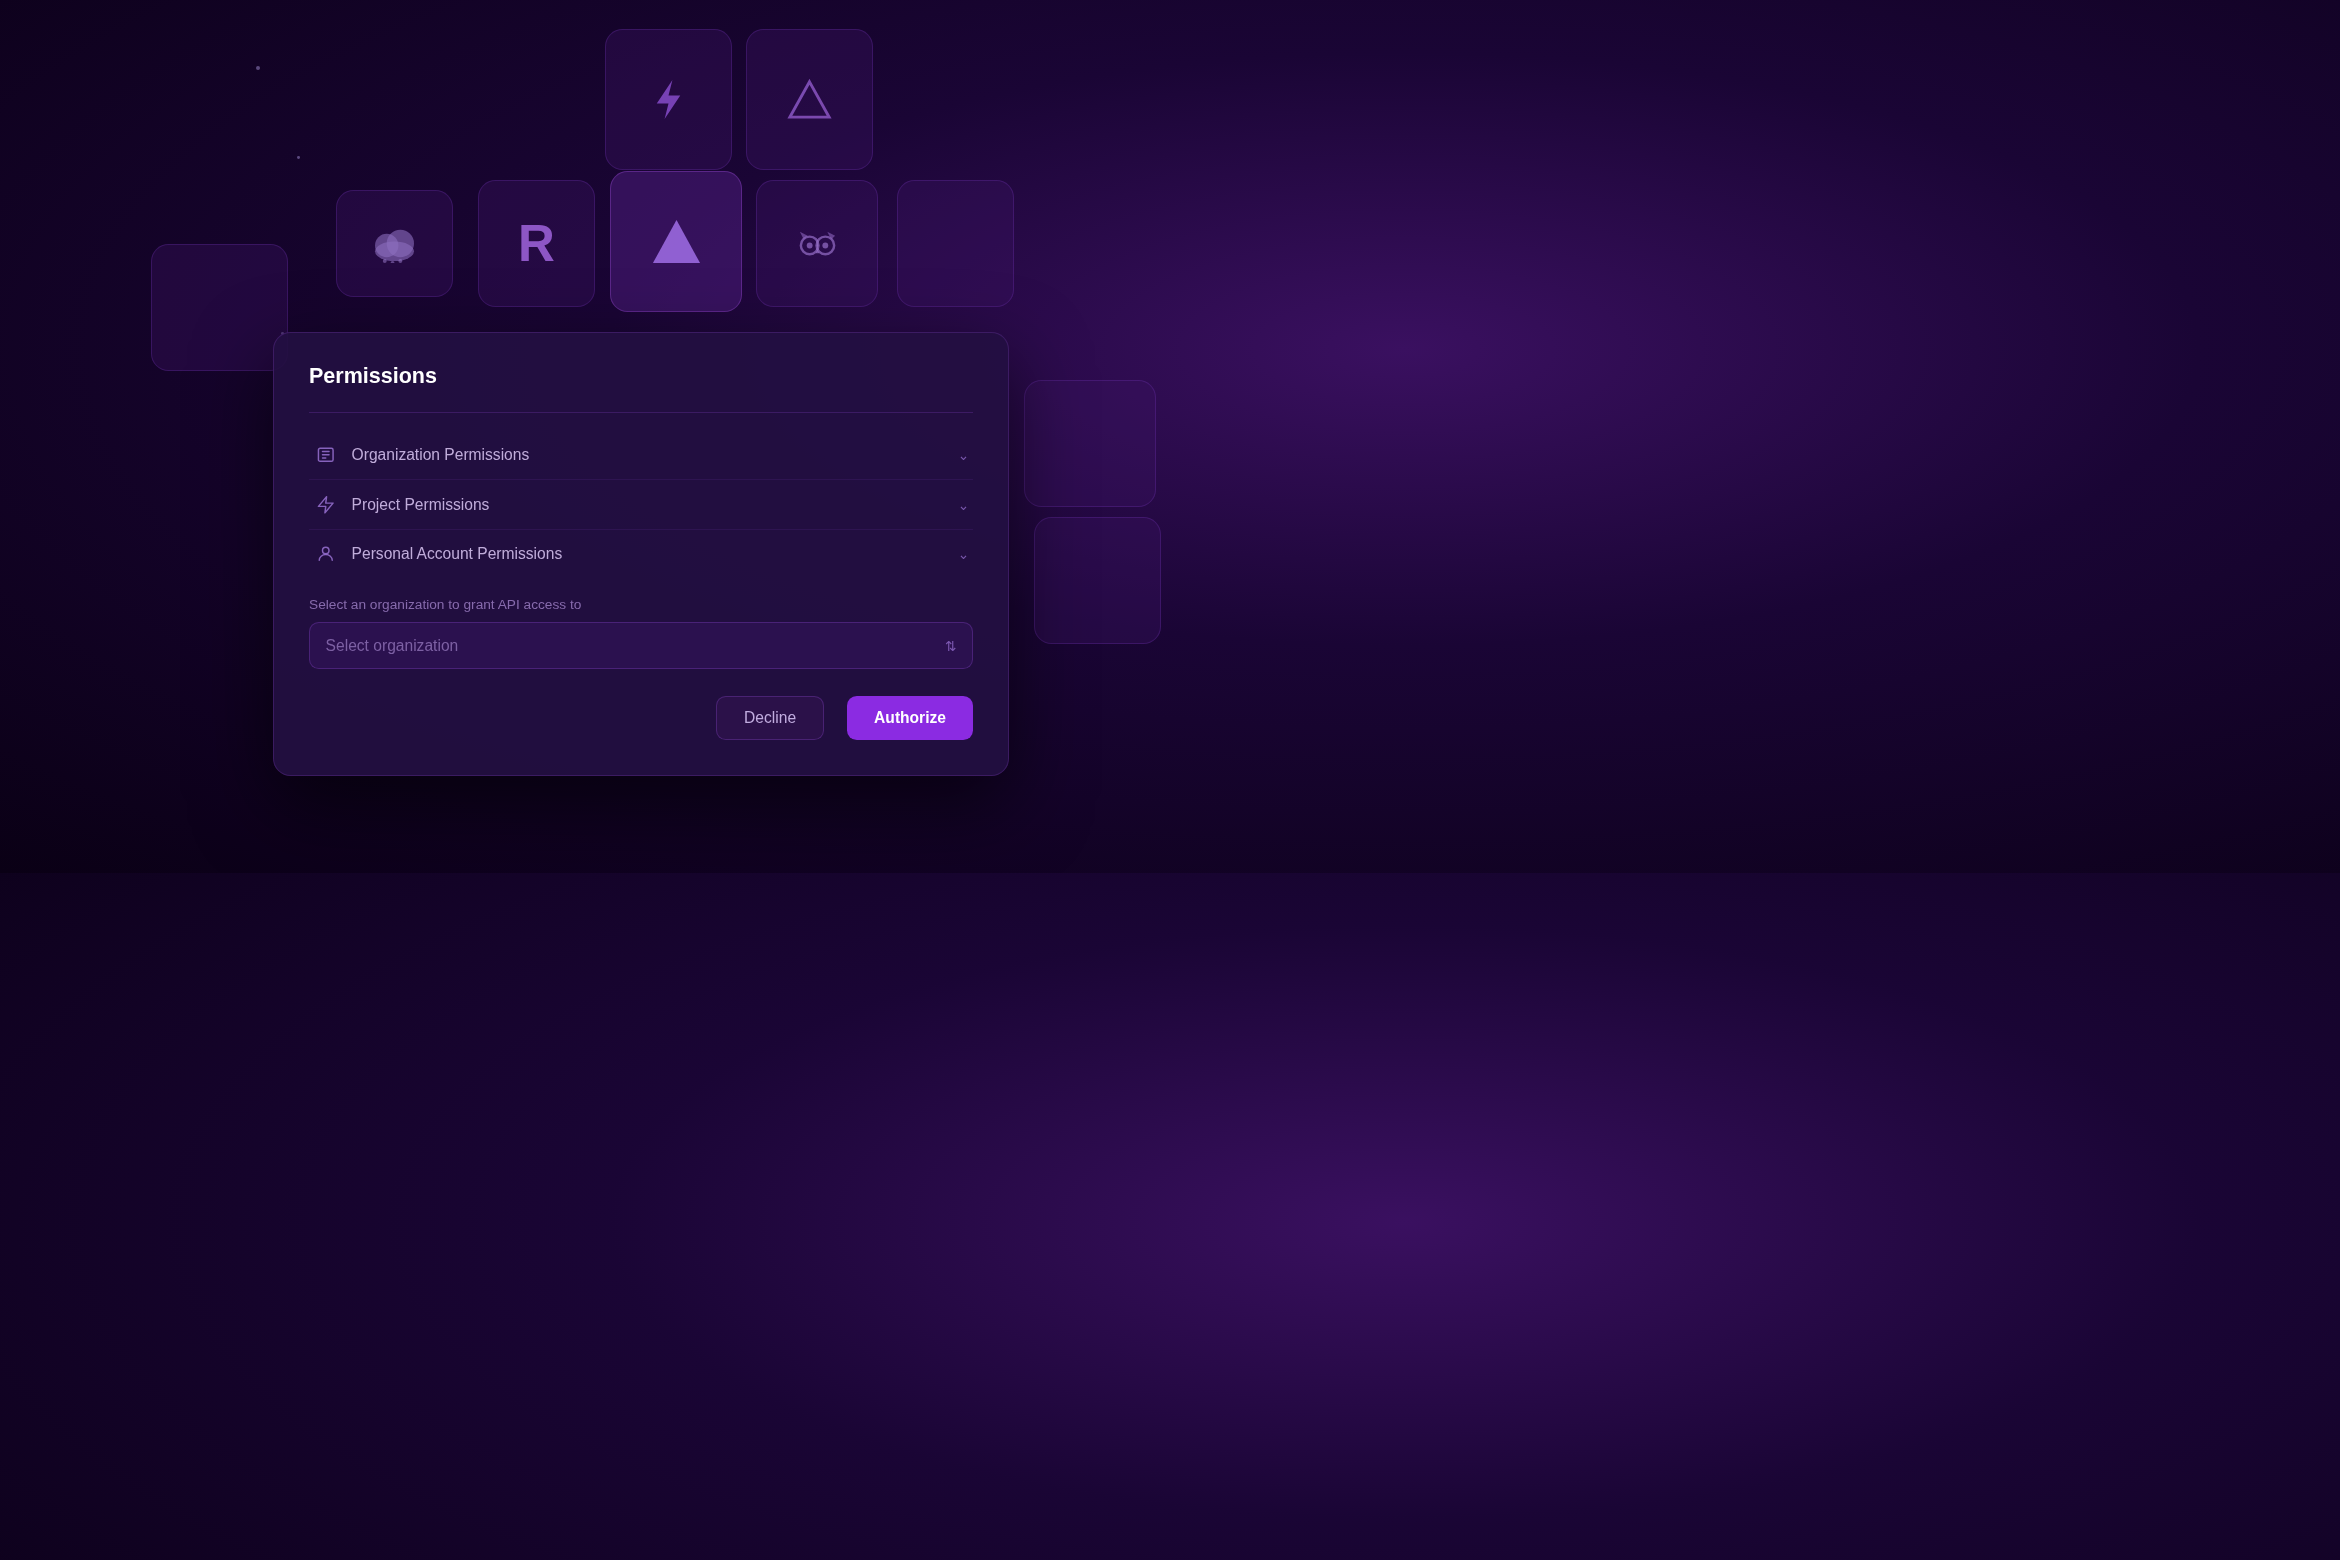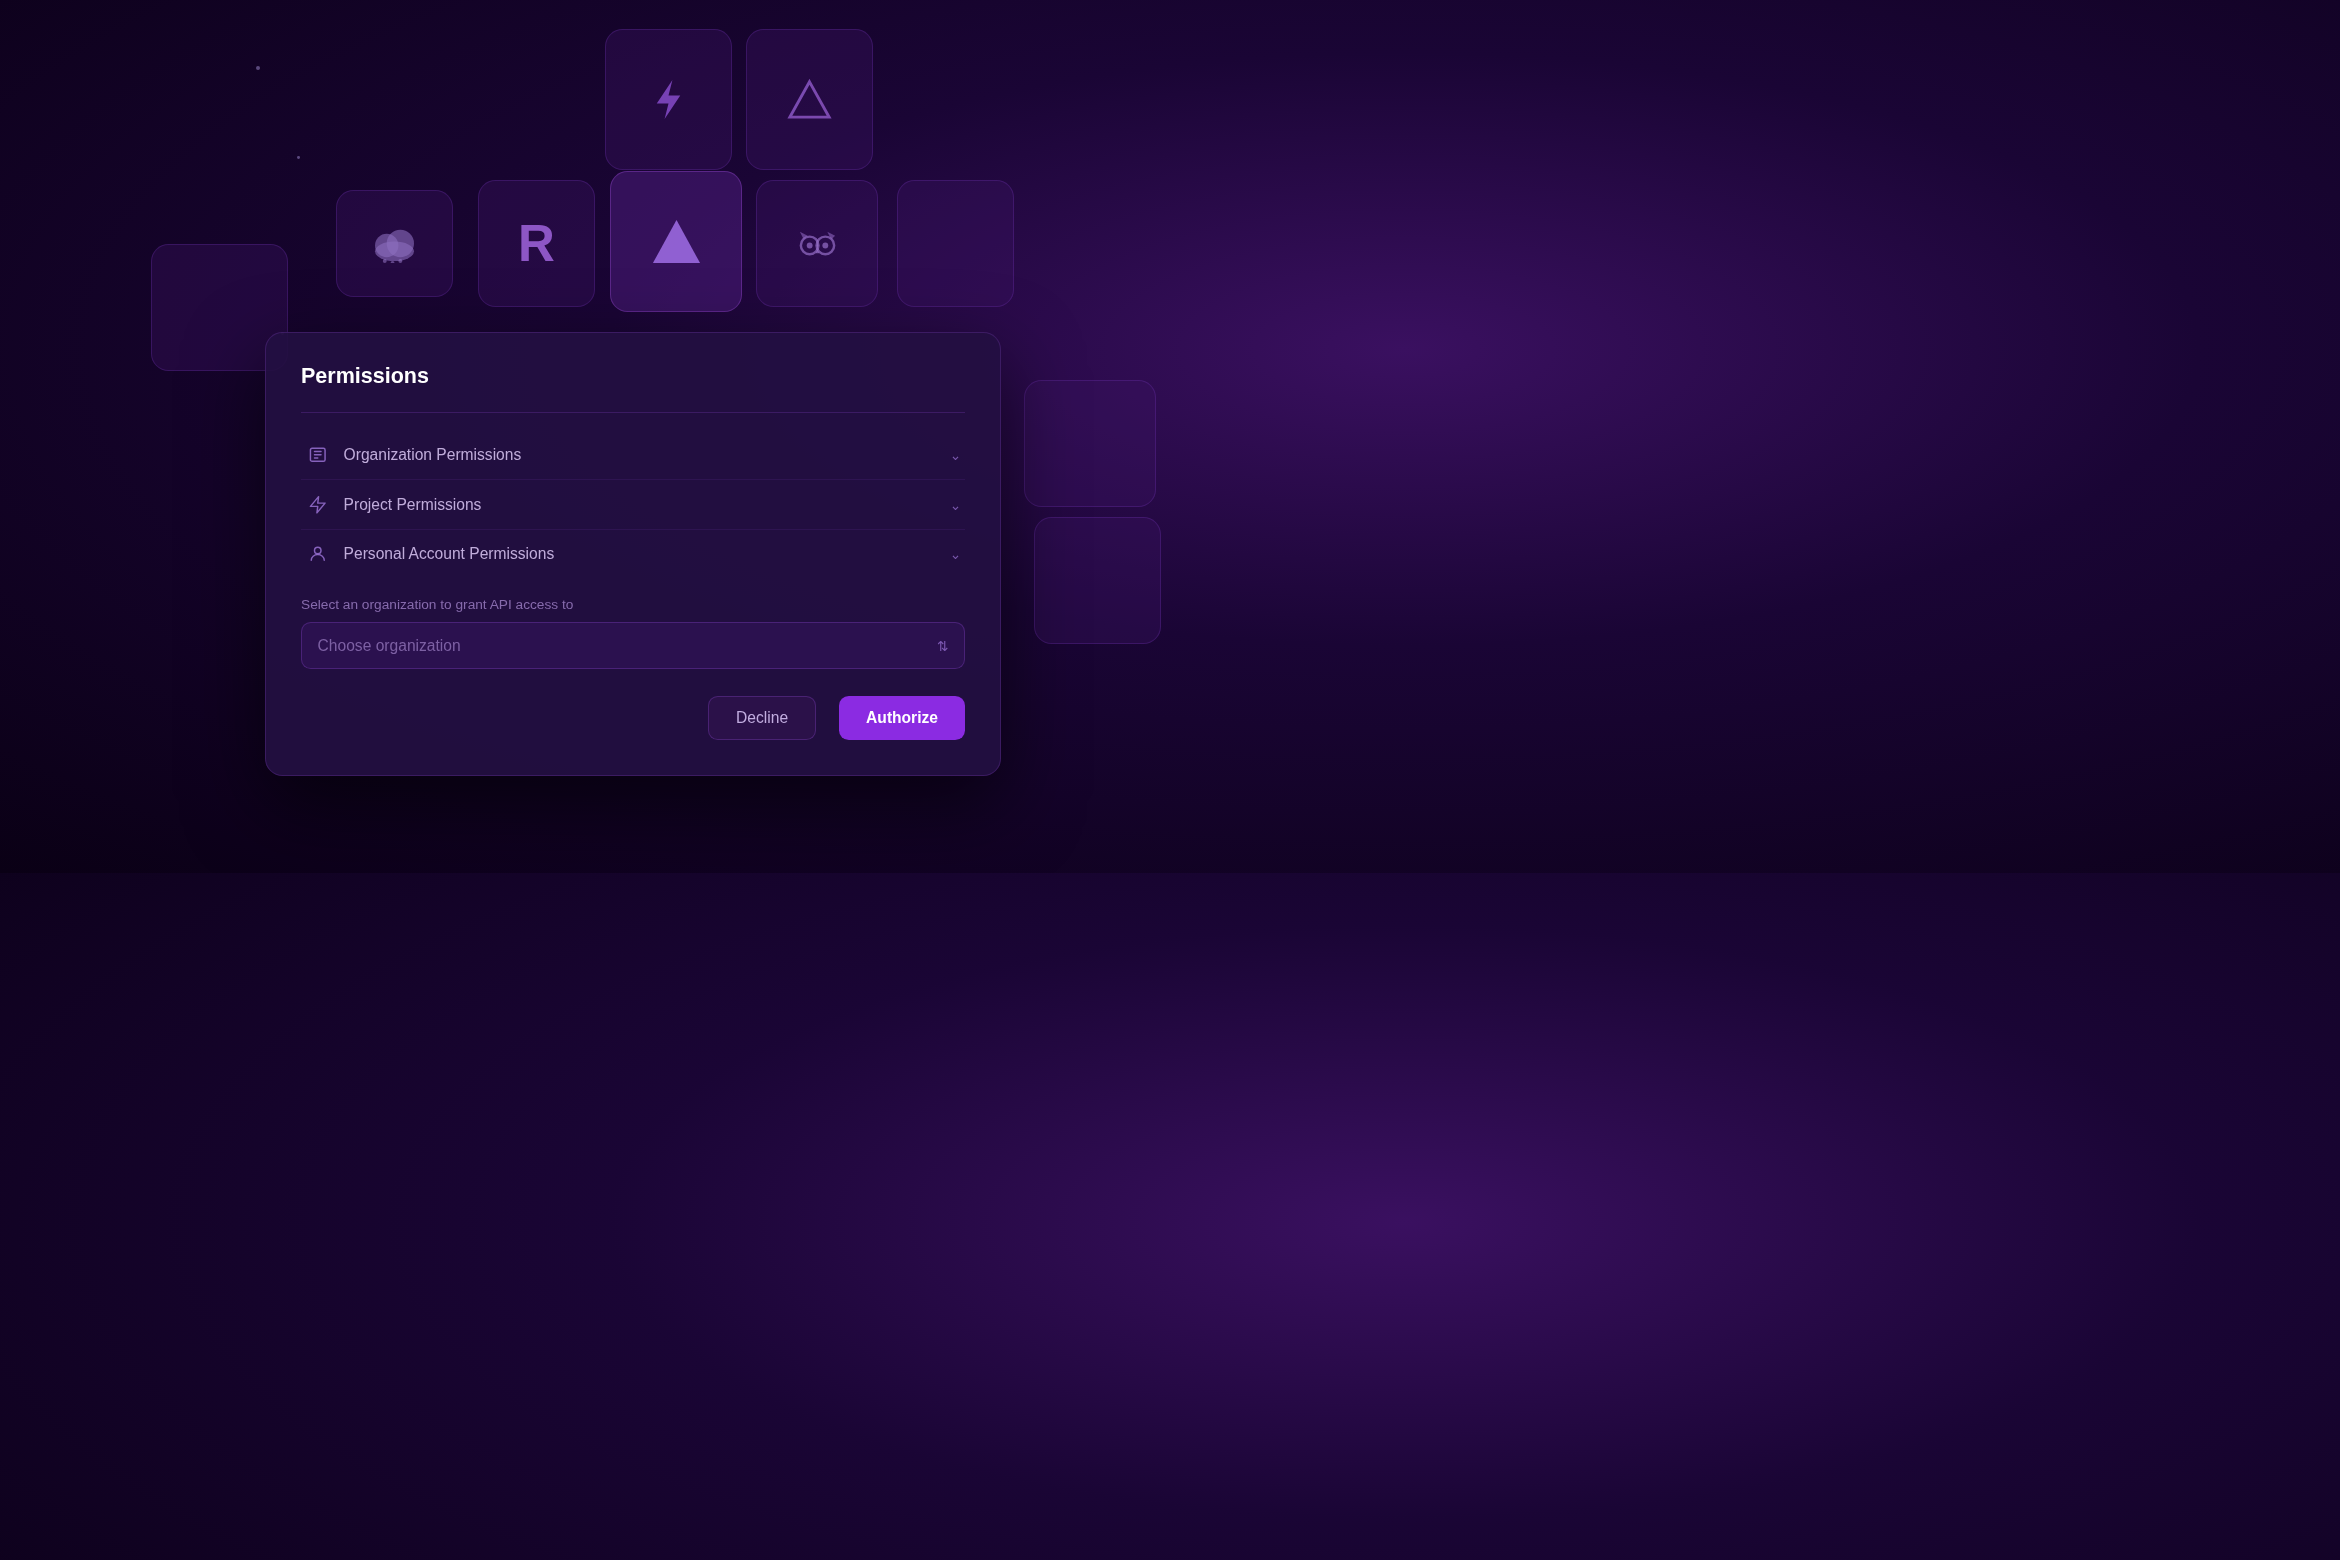--- a/index.html
+++ b/index.html
@@ -51,21 +51,21 @@
     .dot {
       position: absolute;
       background: rgba(200, 180, 255, 0.4);
       border-radius: 50%;
     }
 
     
     .dialog {
       position: absolute;
       top: 332px;
-      left: 265px;
+      left: 273px;
       width: 736px;
       background: rgba(35, 15, 65, 0.92);
       border-radius: 17.6px;
       padding: 31px 35px 35px;
       border: 1px solid rgba(120, 60, 180, 0.3);
       box-shadow: 0 29px 78px rgba(0,0,0,0.6);
     }
 
     .dialog-title {
       font-size: 21.5px;
@@ -300,21 +300,21 @@
         <span class="perm-label">Personal Account Permissions</span>
       </div>
       <span class="chevron-icon">⌄</span>
     </div>
 
   </div>
 
   <div class="section-label">Select an organization to grant API access to</div>
 
   <div class="org-select">
-    <span class="org-select-text">Choose organization</span>
+    <span class="org-select-text">Select organization</span>
     <span class="sort-icon">⇅</span>
   </div>
 
   <div class="dialog-footer">
     <button class="btn-decline">Decline</button>
     <button class="btn-authorize">Authorize</button>
   </div>
 
 </div>
 

